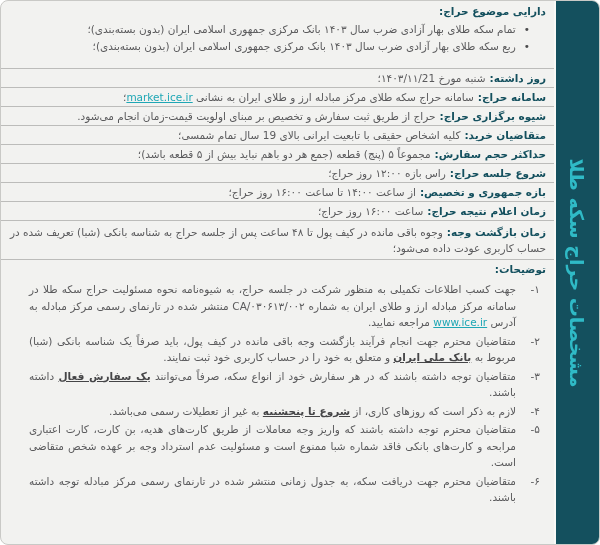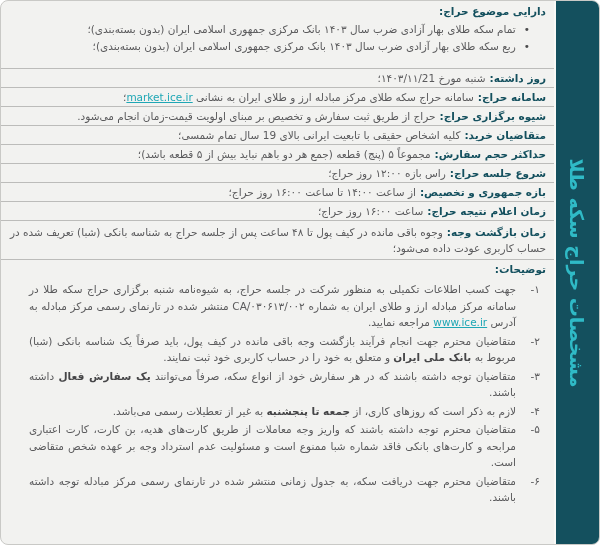--- a/index.html
+++ b/index.html
@@ -44,21 +44,21 @@
   .bullet::before{content:"•";margin-left:8px;color:#4a4a4c;}
   .spec-row.multiline{line-height:16px;padding-top:3px;padding-bottom:3px;}
   .notes{
     padding:3px 14px 4px 28px;
     font-size:10.5px;color:var(--text,#5a5a5c);
   }
   .note{display:flex;margin-bottom:2px;}
   .note-num{flex:none;width:24px;line-height:16.5px;}
   .note-text{flex:1;text-align:justify;line-height:16.5px;}
   .link{color:var(--link,#1fa7b5);text-decoration:underline;cursor:pointer;}
-  .bold-underline{font-weight:bold;color:#454547;}
+  .bold-underline{font-weight:bold;text-decoration:underline;color:#454547;}
   .ltr-seg{direction:ltr;unicode-bidi:isolate;}
 </style>
 </head>
 <body>
 
 <div class="frame">
   <div class="content">
     <div id="specs-rows">
         <div class="spec-row has-bullets"><span class="row-label">دارایی موضوع حراج:</span><div class="bullets">
             <div class="bullet">تمام سکه طلای بهار آزادی ضرب سال ۱۴۰۳ بانک مرکزی جمهوری اسلامی ایران (بدون بسته‌بندی)؛</div>
@@ -71,33 +71,33 @@
         <div class="spec-row"><span class="row-label">حداکثر حجم سفارش:</span><span>مجموعاً ۵ (پنج) قطعه (جمع هر دو باهم نباید بیش از ۵ قطعه باشد)؛</span></div>
         <div class="spec-row"><span class="row-label">شروع جلسه حراج:</span><span>راس بازه ۱۲:۰۰ روز حراج؛</span></div>
         <div class="spec-row"><span class="row-label">بازه جمهوری و تخصیص:</span><span>از ساعت ۱۴:۰۰ تا ساعت ۱۶:۰۰ روز حراج؛</span></div>
         <div class="spec-row"><span class="row-label">زمان اعلام نتیجه حراج:</span><span>ساعت ۱۶:۰۰ روز حراج؛</span></div>
         <div class="spec-row multiline"><span class="row-label">زمان بازگشت وجه:</span><span>وجوه باقی مانده در کیف پول تا ۴۸ ساعت پس از جلسه حراج به شناسه بانکی (شبا) تعریف شده در حساب کاربری عودت داده می‌شود؛</span></div>
         <div class="spec-row last"><span class="row-label">توضیحات:</span></div>
       </div>
     <div id="notes" class="notes">
         <div class="note">
           <span class="note-num">۱-</span>
-          <div class="note-text"><span>جهت کسب اطلاعات تکمیلی به منظور شرکت در جلسه حراج، به شیوه‌نامه شنبه برگزاری حراج سکه طلا در سامانه مرکز مبادله ارز و طلای ایران به شماره </span><span class="ltr-seg">CA/۰۳۰۶۱۳/۰۰۲</span><span> منتشر شده در تارنمای رسمی مرکز مبادله به آدرس </span><a class="link" href="#">www.ice.ir</a><span> مراجعه نمایید.</span></div>
+          <div class="note-text"><span>جهت کسب اطلاعات تکمیلی به منظور شرکت در جلسه حراج، به شیوه‌نامه نحوه مسئولیت حراج سکه طلا در سامانه مرکز مبادله ارز و طلای ایران به شماره </span><span class="ltr-seg">CA/۰۳۰۶۱۳/۰۰۲</span><span> منتشر شده در تارنمای رسمی مرکز مبادله به آدرس </span><a class="link" href="#">www.ice.ir</a><span> مراجعه نمایید.</span></div>
         </div>
         <div class="note">
           <span class="note-num">۲-</span>
           <div class="note-text"><span>متقاضیان محترم جهت انجام فرآیند بازگشت وجه باقی مانده در کیف پول، باید صرفاً یک شناسه بانکی (شبا) مربوط به </span><span class="bold-underline">بانک ملی ایران</span><span> و متعلق به خود را در حساب کاربری خود ثبت نمایند.</span></div>
         </div>
         <div class="note">
           <span class="note-num">۳-</span>
           <div class="note-text"><span>متقاضیان توجه داشته باشند که در هر سفارش خود از انواع سکه، صرفاً می‌توانند </span><span class="bold-underline">یک سفارش فعال</span><span> داشته باشند.</span></div>
         </div>
         <div class="note">
           <span class="note-num">۴-</span>
-          <div class="note-text"><span>لازم به ذکر است که روزهای کاری، از </span><span class="bold-underline">جمعه تا پنجشنبه</span><span> به غیر از تعطیلات رسمی می‌باشد.</span></div>
+          <div class="note-text"><span>لازم به ذکر است که روزهای کاری، از </span><span class="bold-underline">شروع تا پنجشنبه</span><span> به غیر از تعطیلات رسمی می‌باشد.</span></div>
         </div>
         <div class="note">
           <span class="note-num">۵-</span>
           <div class="note-text"><span>متقاضیان محترم توجه داشته باشند که واریز وجه معاملات از طریق کارت‌های هدیه، بن کارت، کارت اعتباری مرابحه و کارت‌های بانکی فاقد شماره شبا ممنوع است و مسئولیت عدم استرداد وجه بر عهده شخص متقاضی است.</span></div>
         </div>
         <div class="note">
           <span class="note-num">۶-</span>
           <div class="note-text"><span>متقاضیان محترم جهت دریافت سکه، به جدول زمانی منتشر شده در تارنمای رسمی مرکز مبادله توجه داشته باشند.</span></div>
         </div>
       </div>

